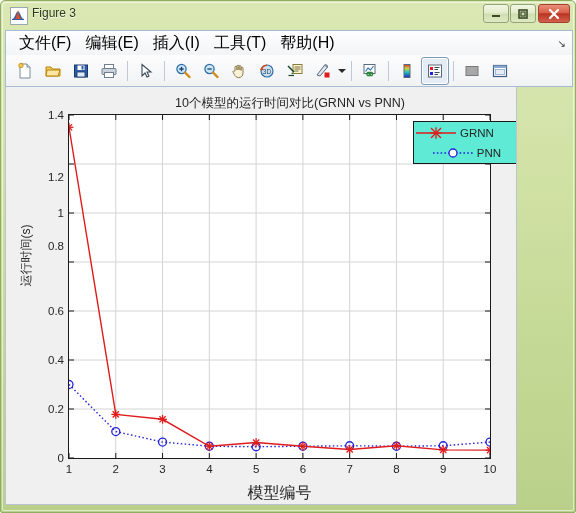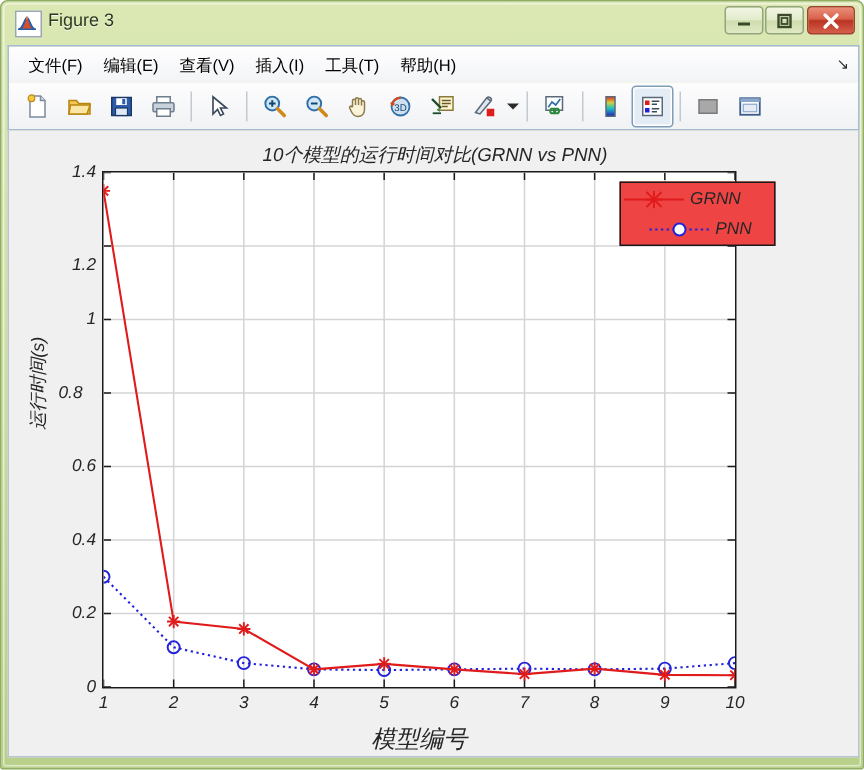--- a/index.html
+++ b/index.html
@@ -87,21 +87,21 @@
     height: 25px;
     box-sizing: border-box;
     background: linear-gradient(to bottom, #fefeff 0%, #f3f4f6 100%);
     border: 1px solid #a6bcd4;
     border-bottom: none;
     display: flex;
     align-items: center;
     padding-left: 6px;
   }
   .menu-item {
-    font-size: 11px;
+    font-size: 16px;
     color: #000000;
     padding: 3px 7px;
     white-space: nowrap;
     cursor: default;
   }
   #menu-overflow {
     position: absolute;
     right: 6px; top: 7px;
     font-size: 10px;
     color: #333;
@@ -141,28 +141,27 @@
   .tb-caret {
     width: 10px; height: 26px;
     display: flex; align-items: center; justify-content: center;
     cursor: default;
   }
 
   
   #figure {
     position: absolute;
     left: 4px; top: 86px;
-    width: 568px;
+    width: 512px;
     height: 418px;
     box-sizing: border-box;
     background: #f0f0f0;
     border: 1px solid #b9c4cf;
     border-top: none;
     overflow: hidden;
-    font-style: italic;
   }
 
   #chart-title {
     position: absolute;
     left: 0; top: 8px;
     width: 568px;
     text-align: center;
     font-size: 12.5px;
     color: #262626;
     white-space: nowrap;
@@ -226,21 +225,21 @@
     color: #262626;
     transform: rotate(-90deg);
     white-space: nowrap;
   }
 
   
   #legend {
     position: absolute;
     left: 344px; top: 6px;
     width: 104px; height: 43px;
-    background: #ef4444;
+    background: #5eead4;
     border: 1px solid #1a1a1a;
     box-sizing: border-box;
   }
   .legend-row {
     position: absolute;
     left: 0;
     width: 104px; height: 20px;
     display: flex;
     align-items: center;
   }
@@ -283,21 +282,20 @@
     <div class="win-btn" id="btn-close">
       <svg width="12" height="11" viewBox="0 0 12 11">
         <path d="M2 1.5 L10 9.5 M10 1.5 L2 9.5" stroke="#ffffff" stroke-width="2.2" stroke-linecap="round"></path>
       </svg>
     </div>
   </div>
 
   <div id="menubar">
     <div class="menu-item">文件(F)</div>
     <div class="menu-item">编辑(E)</div>
-    <div class="menu-item">查看(V)</div>
     <div class="menu-item">插入(I)</div>
     <div class="menu-item">工具(T)</div>
     <div class="menu-item">帮助(H)</div>
     <div id="menu-overflow">↘</div>
   </div>
 
   <div id="toolbar">
     <div class="tb-btn">
       <svg width="18" height="18" viewBox="0 0 18 18">
         <path d="M4 2 H11 L14 5 V16 H4 Z" fill="#ffffff" stroke="#7b8b9b" stroke-width="1"></path>
@@ -439,21 +437,21 @@
 
   <div id="figure">
 
     <div id="chart-title">10个模型的运行时间对比(GRNN vs PNN)</div>
 
     <div id="ytick-wrap">
         <div class="ytick-label" style="top: 344px;">0</div>
         <div class="ytick-label" style="top: 295px;">0.2</div>
         <div class="ytick-label" style="top: 246px;">0.4</div>
         <div class="ytick-label" style="top: 197px;">0.6</div>
-        <div class="ytick-label" style="top: 148px; text-align: center;">0.8</div>
+        <div class="ytick-label" style="top: 132px;">0.8</div>
         <div class="ytick-label" style="top: 99px;">1</div>
         <div class="ytick-label" style="top: 63px; text-align: right;">1.2</div>
         <div class="ytick-label" style="top: 1px;">1.4</div>
       </div>
     <div id="xtick-wrap">
         <div class="xtick-label" style="left: 1px;">1</div>
         <div class="xtick-label" style="left: 47.7778px;">2</div>
         <div class="xtick-label" style="left: 94.5556px;">3</div>
         <div class="xtick-label" style="left: 141.333px;">4</div>
         <div class="xtick-label" style="left: 188.111px;">5</div>

